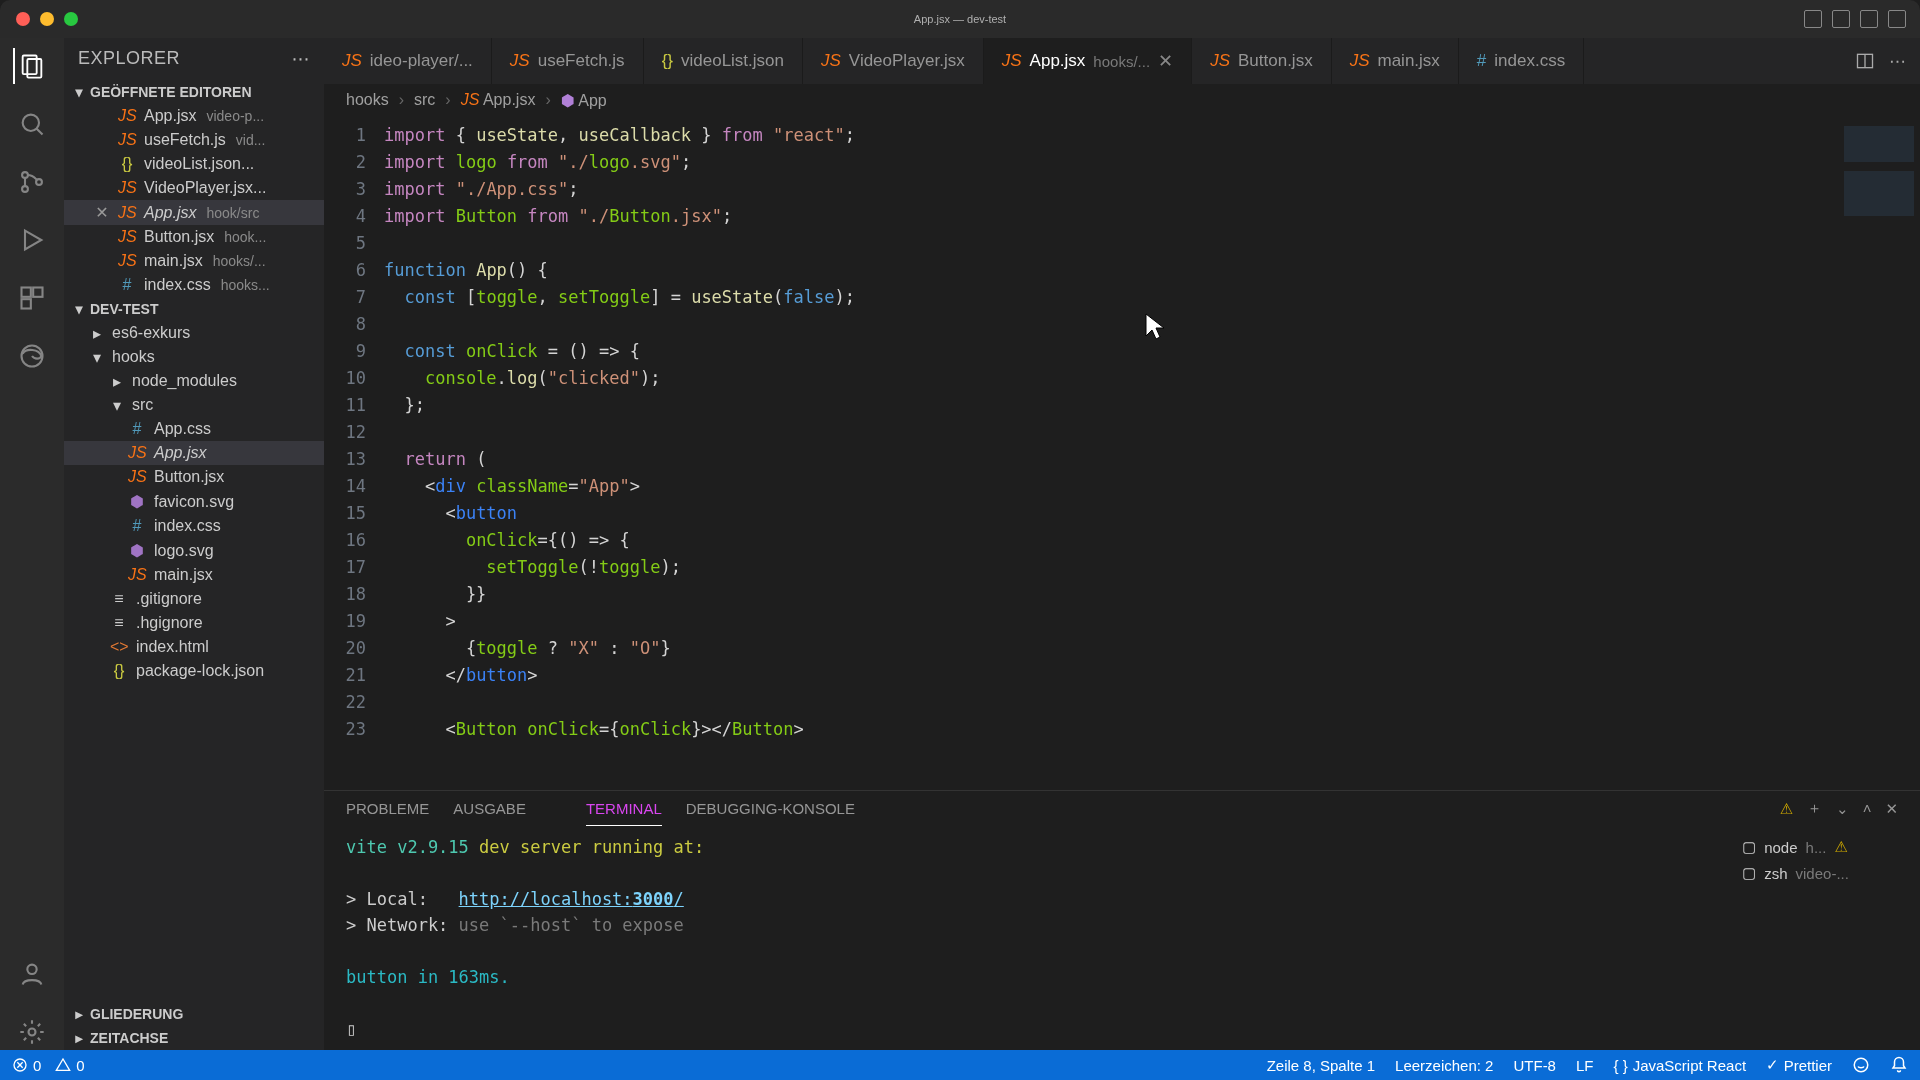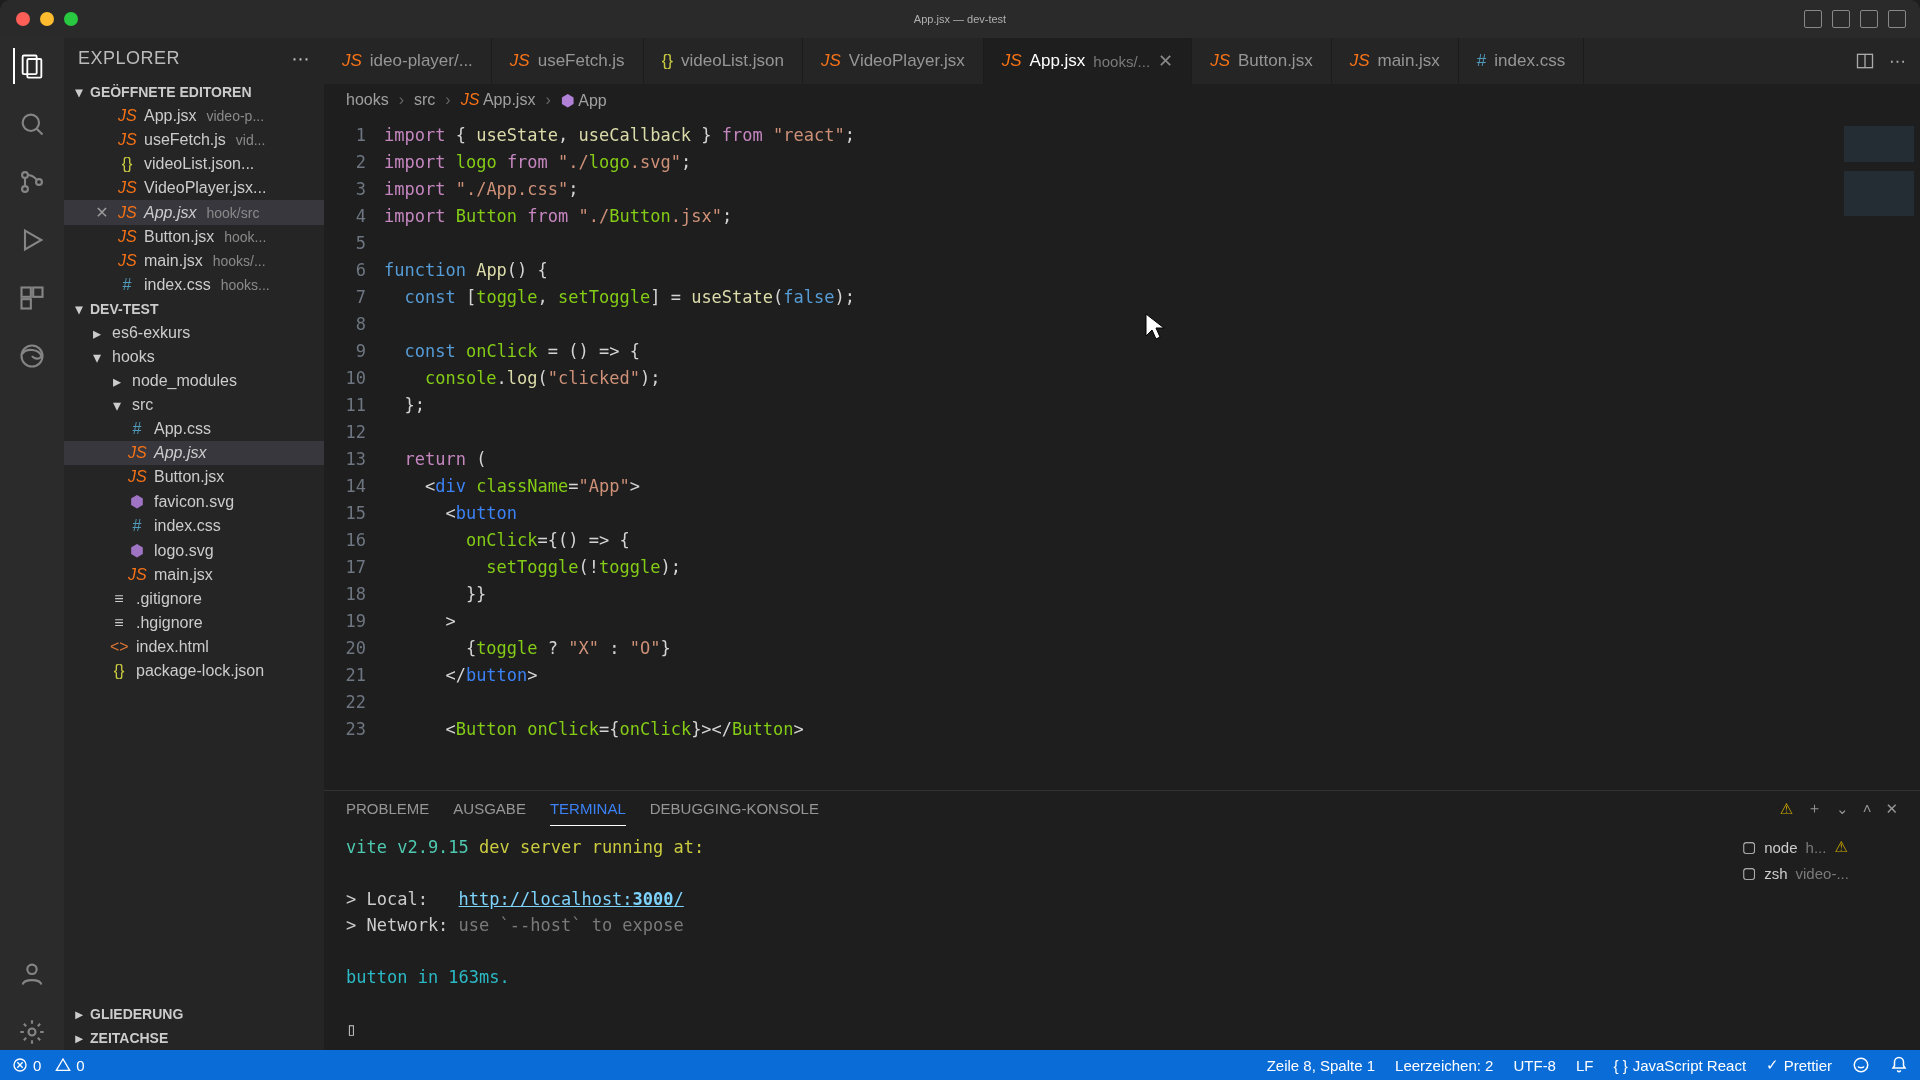--- a/index.html
+++ b/index.html
@@ -116,21 +116,21 @@
 .k-kw { color:#569cd6; }
 .k-fn { color:#dcdcaa; }
 .k-str { color:#ce9178; }
 .k-var { color:#84cc16; }
 .k-tag { color:#3b82f6; }
 
 
 .panel { height:260px; border-top:1px solid #333; display:flex; flex-direction:column; background:#1e1e1e; }
 .panel-tabs { height:40px; display:flex; align-items:center; gap:24px; padding:0 22px; color:#969696; font-size:15px; }
 .panel-tabs .pt { cursor:pointer; padding:8px 0; }
-.panel-tabs .pt.active { color:#3b82f6; border-bottom:1px solid #fff; }
+.panel-tabs .pt.active { color:#d946ef; border-bottom:1px solid #fff;margin-left:36px; }
 .panel-tabs .pright { margin-left:auto; display:flex; gap:14px; align-items:center; }
 .terminal-body { flex:1; display:flex; }
 .term-out {
   flex:1; padding:8px 22px; font-family:Menlo,Consolas,monospace; font-size:17px;
   line-height:26px; white-space:pre; color:#ccc;
 }
 .term-side { width:190px; padding:8px 10px; font-size:15px; }
 .term-side .trow { display:flex; align-items:center; gap:8px; padding:4px 2px; color:#ccc; }
 .t-green { color:#4ec9b0; }
 .t-yellow { color:#cbcb41; }

